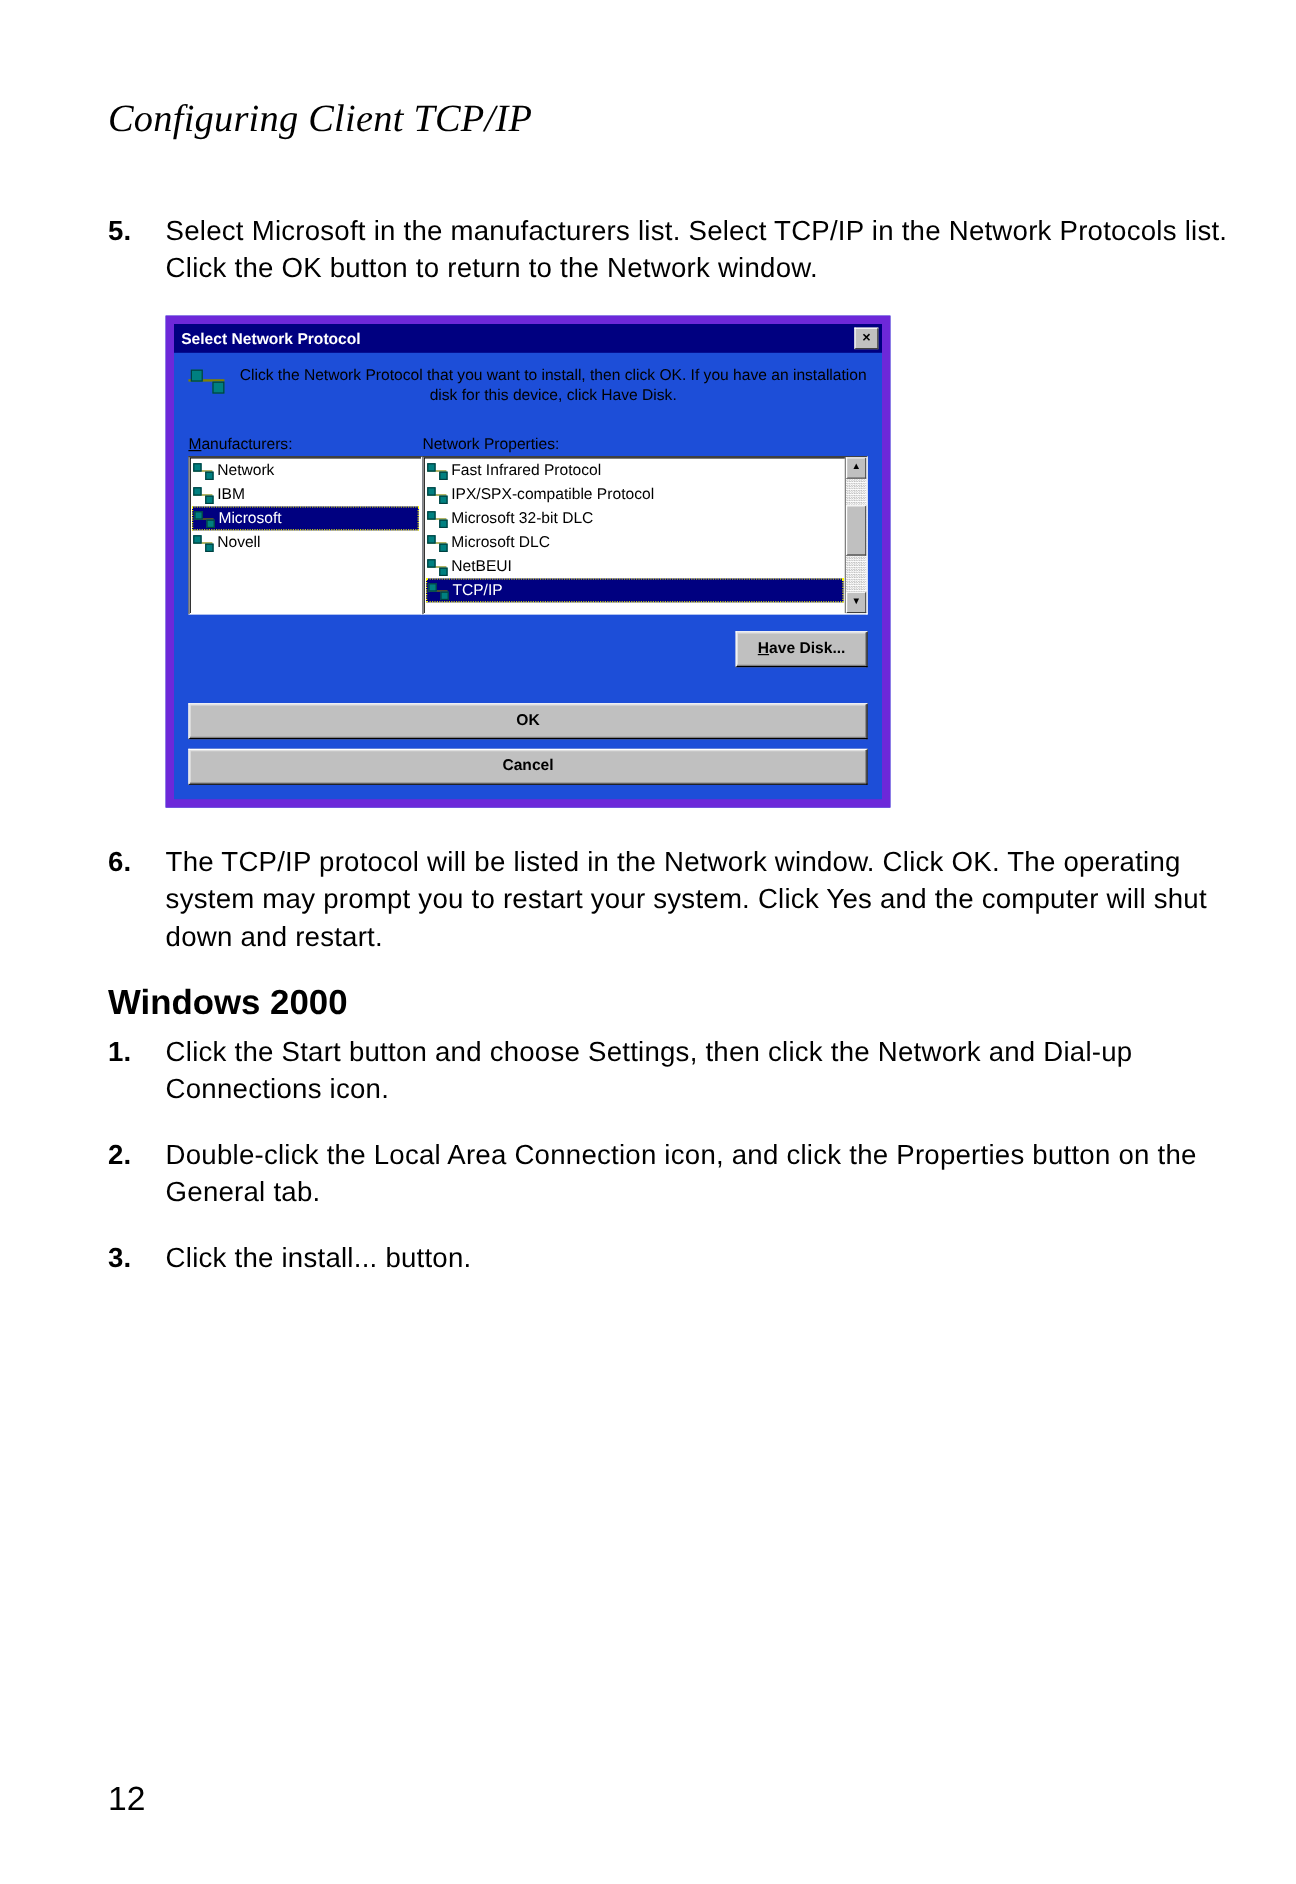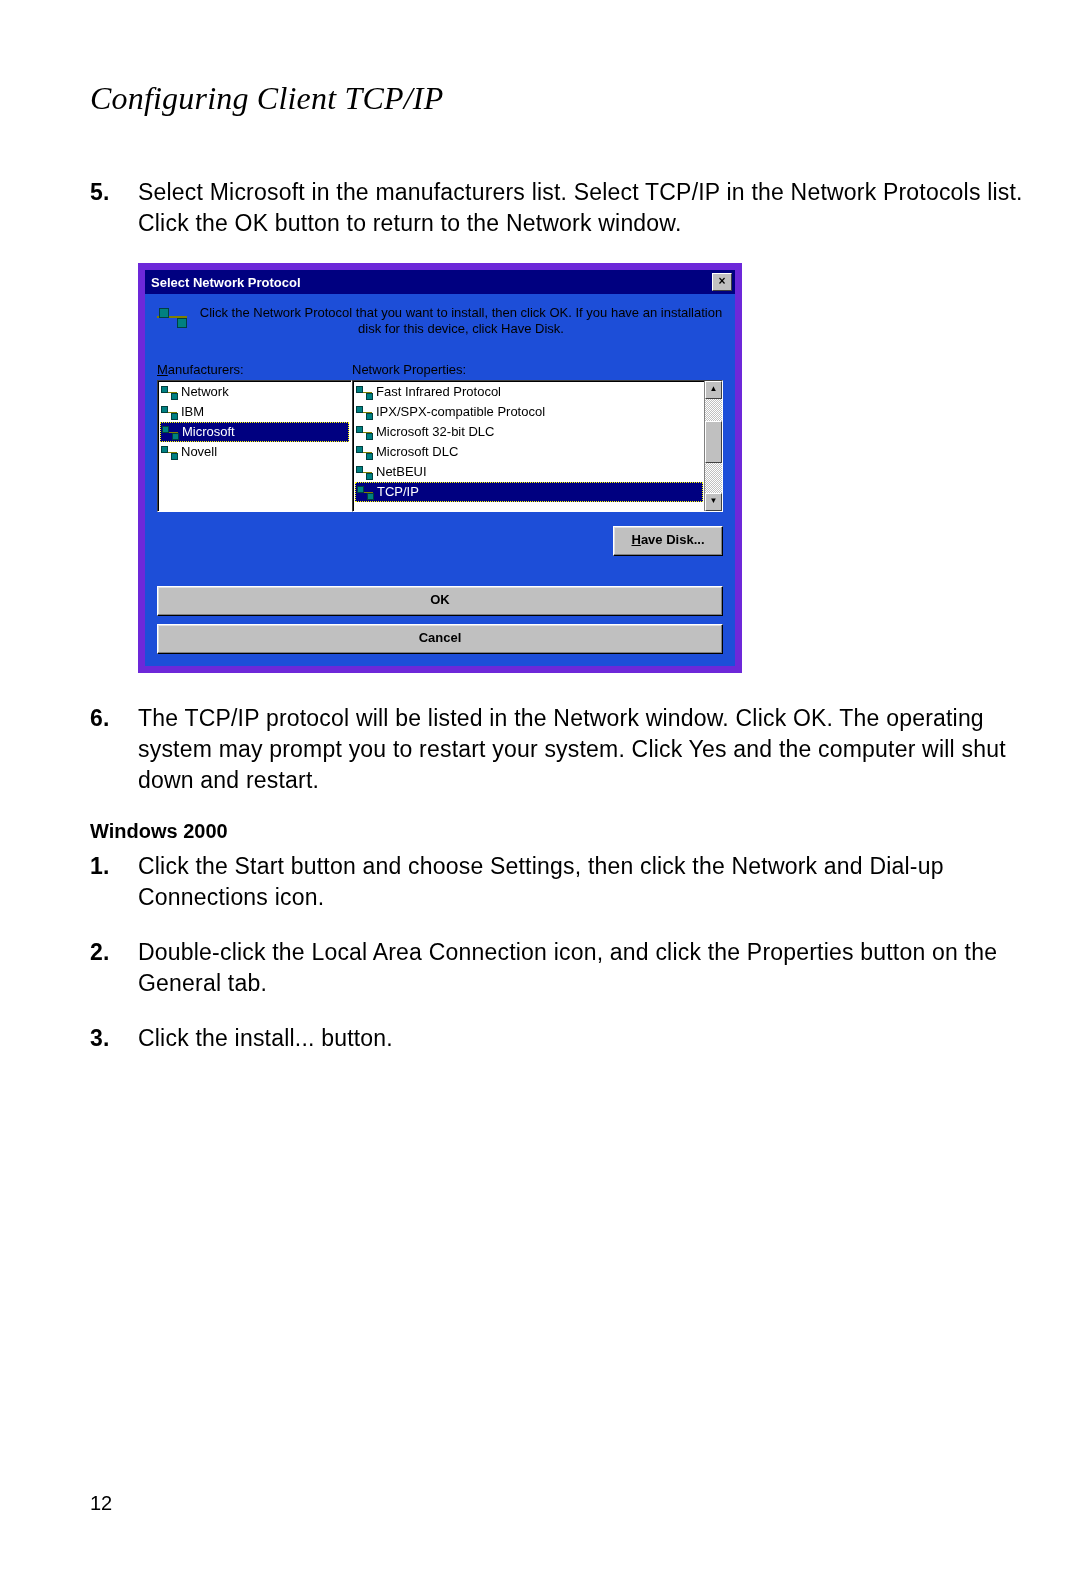--- a/index.html
+++ b/index.html
@@ -40,28 +40,28 @@
   .numlist .num {
     font-weight: 700;
     width: 48px;
     flex: 0 0 48px;
   }
   .numlist .txt {
     flex: 1;
   }
   .subheading {
     font-weight: 700;
-    font-size: 20px;
+    font-size: 29px;
     margin: 24px 0 8px 0;
   }
   .page-number {
     position: absolute;
     left: 90px;
     bottom: 55px;
-    font-size: 20px;
+    font-size: 28px;
   }
 
   
   .dialog-wrap {
     margin: 10px 0 30px 48px;
   }
   .dialog {
     width: 590px;
     background: #1d4ed8;
     border: 7px solid #6d28d9;

